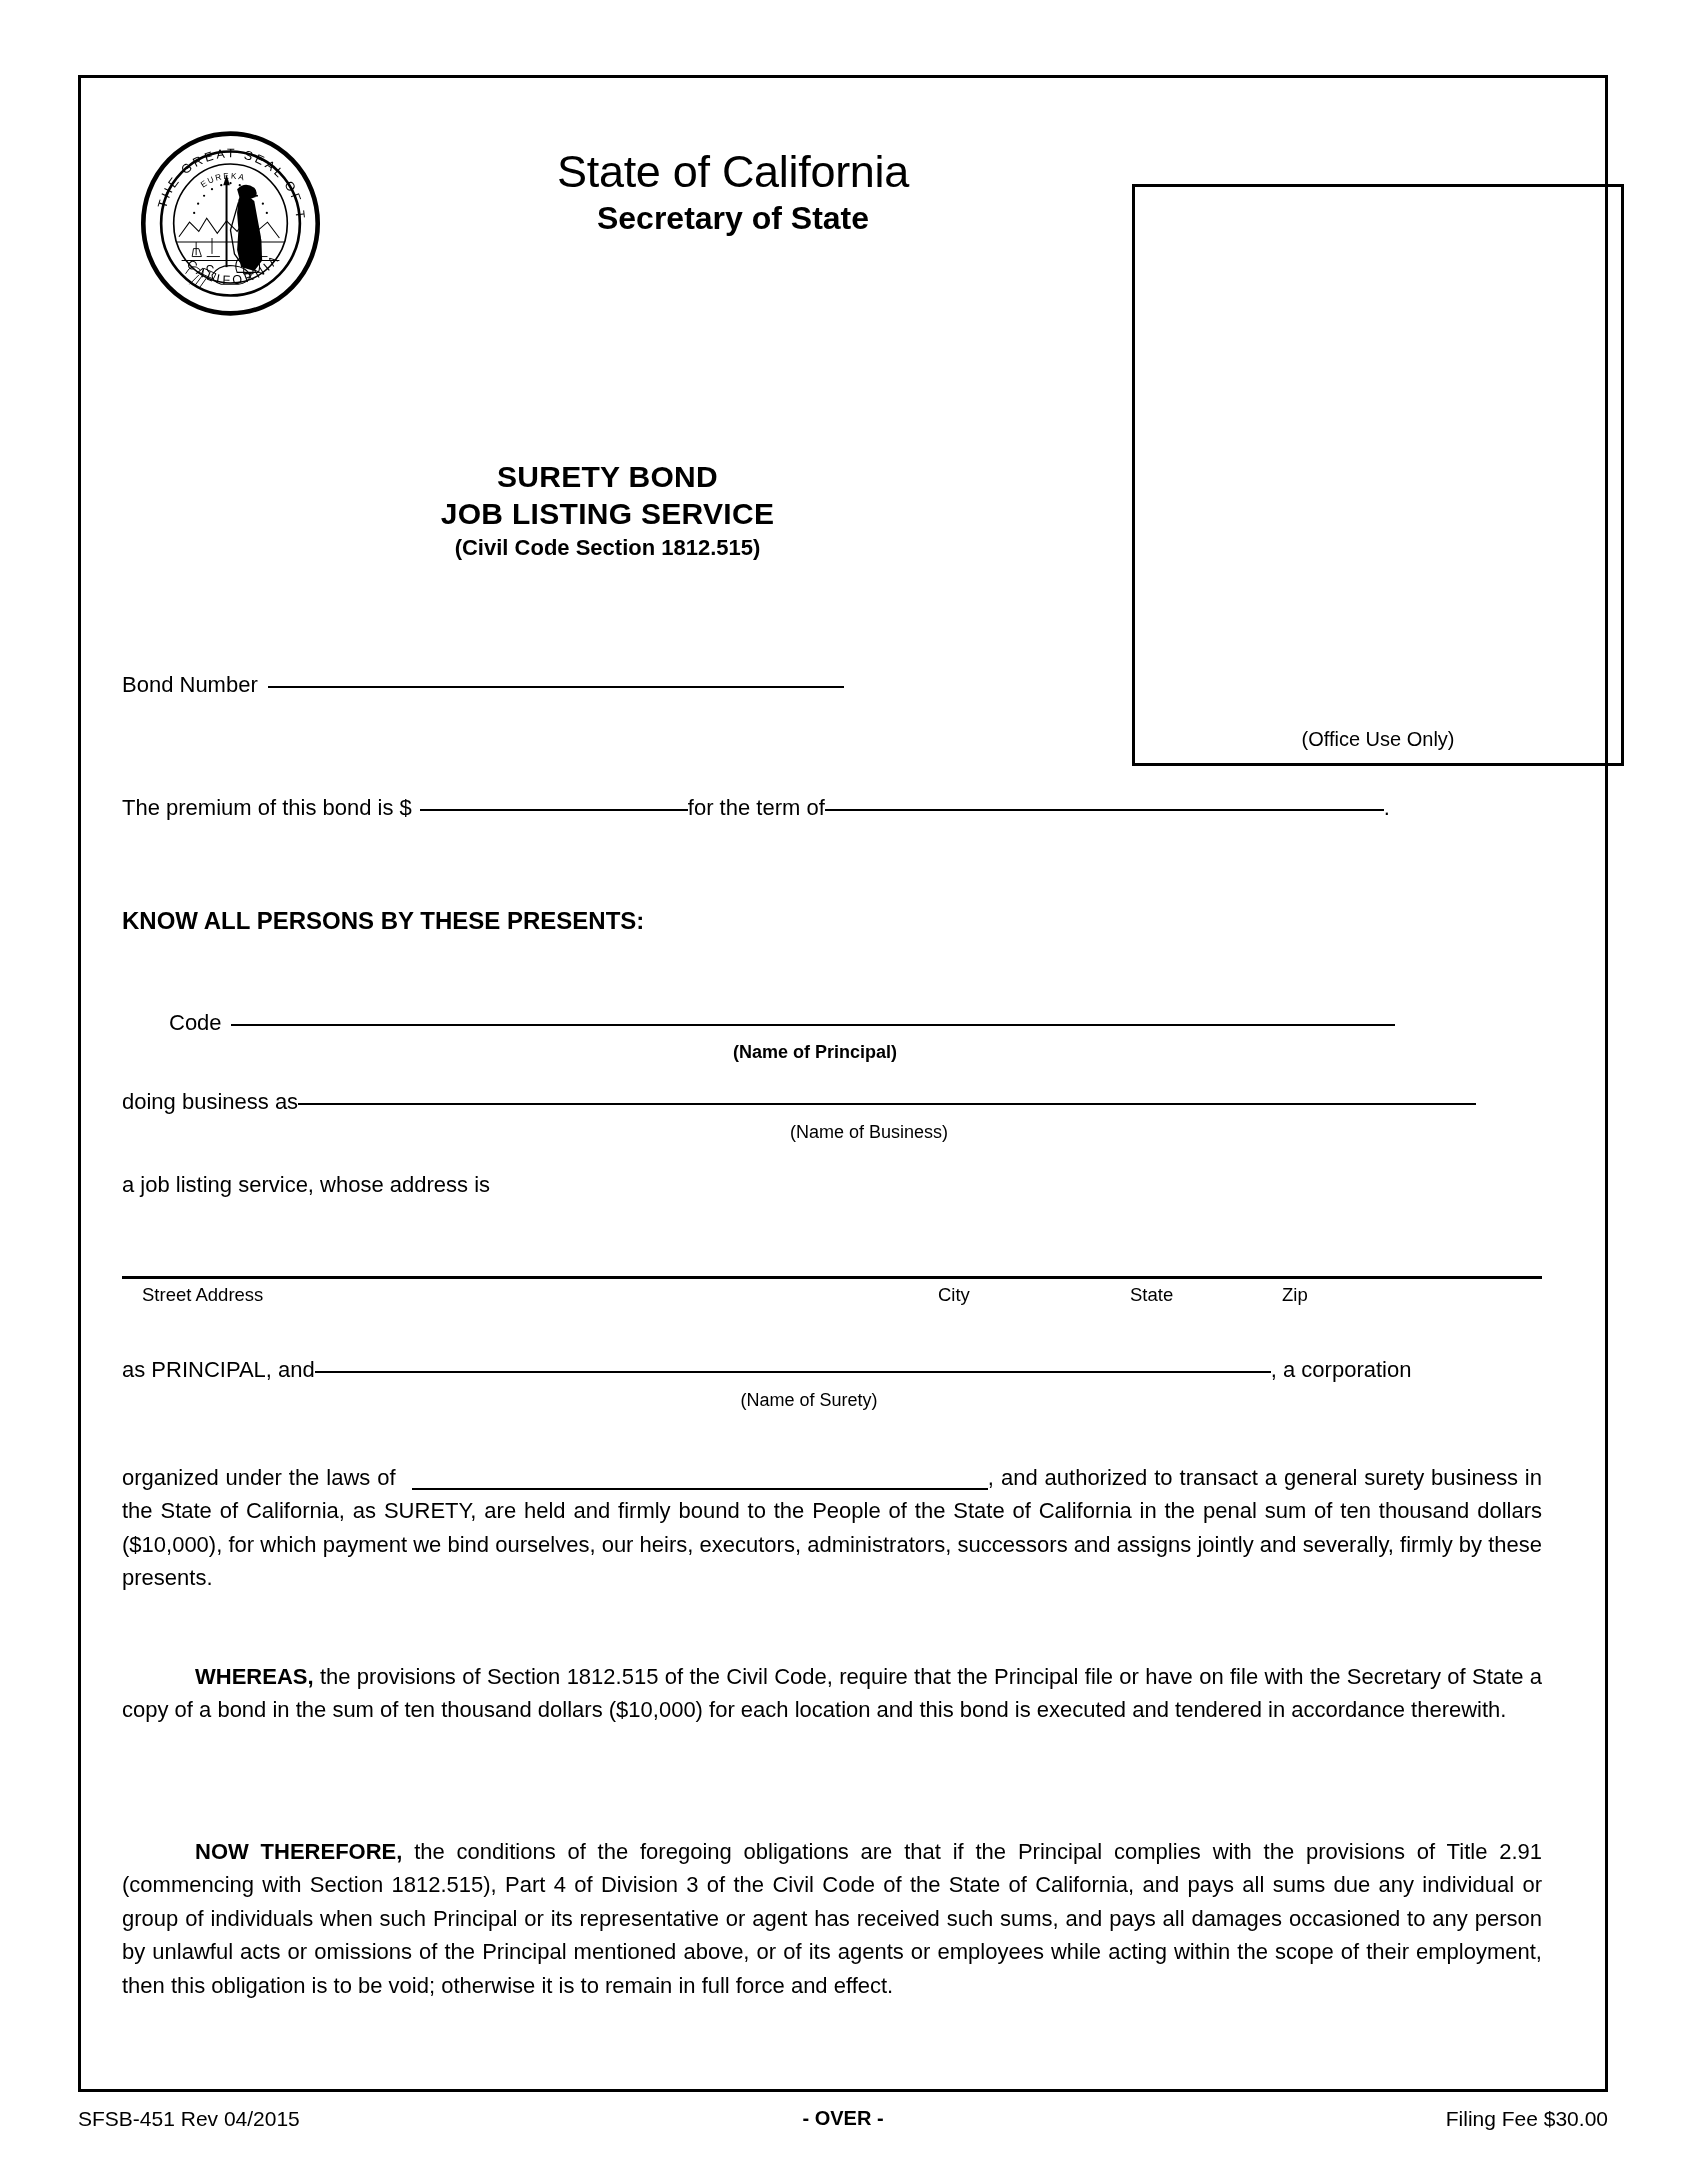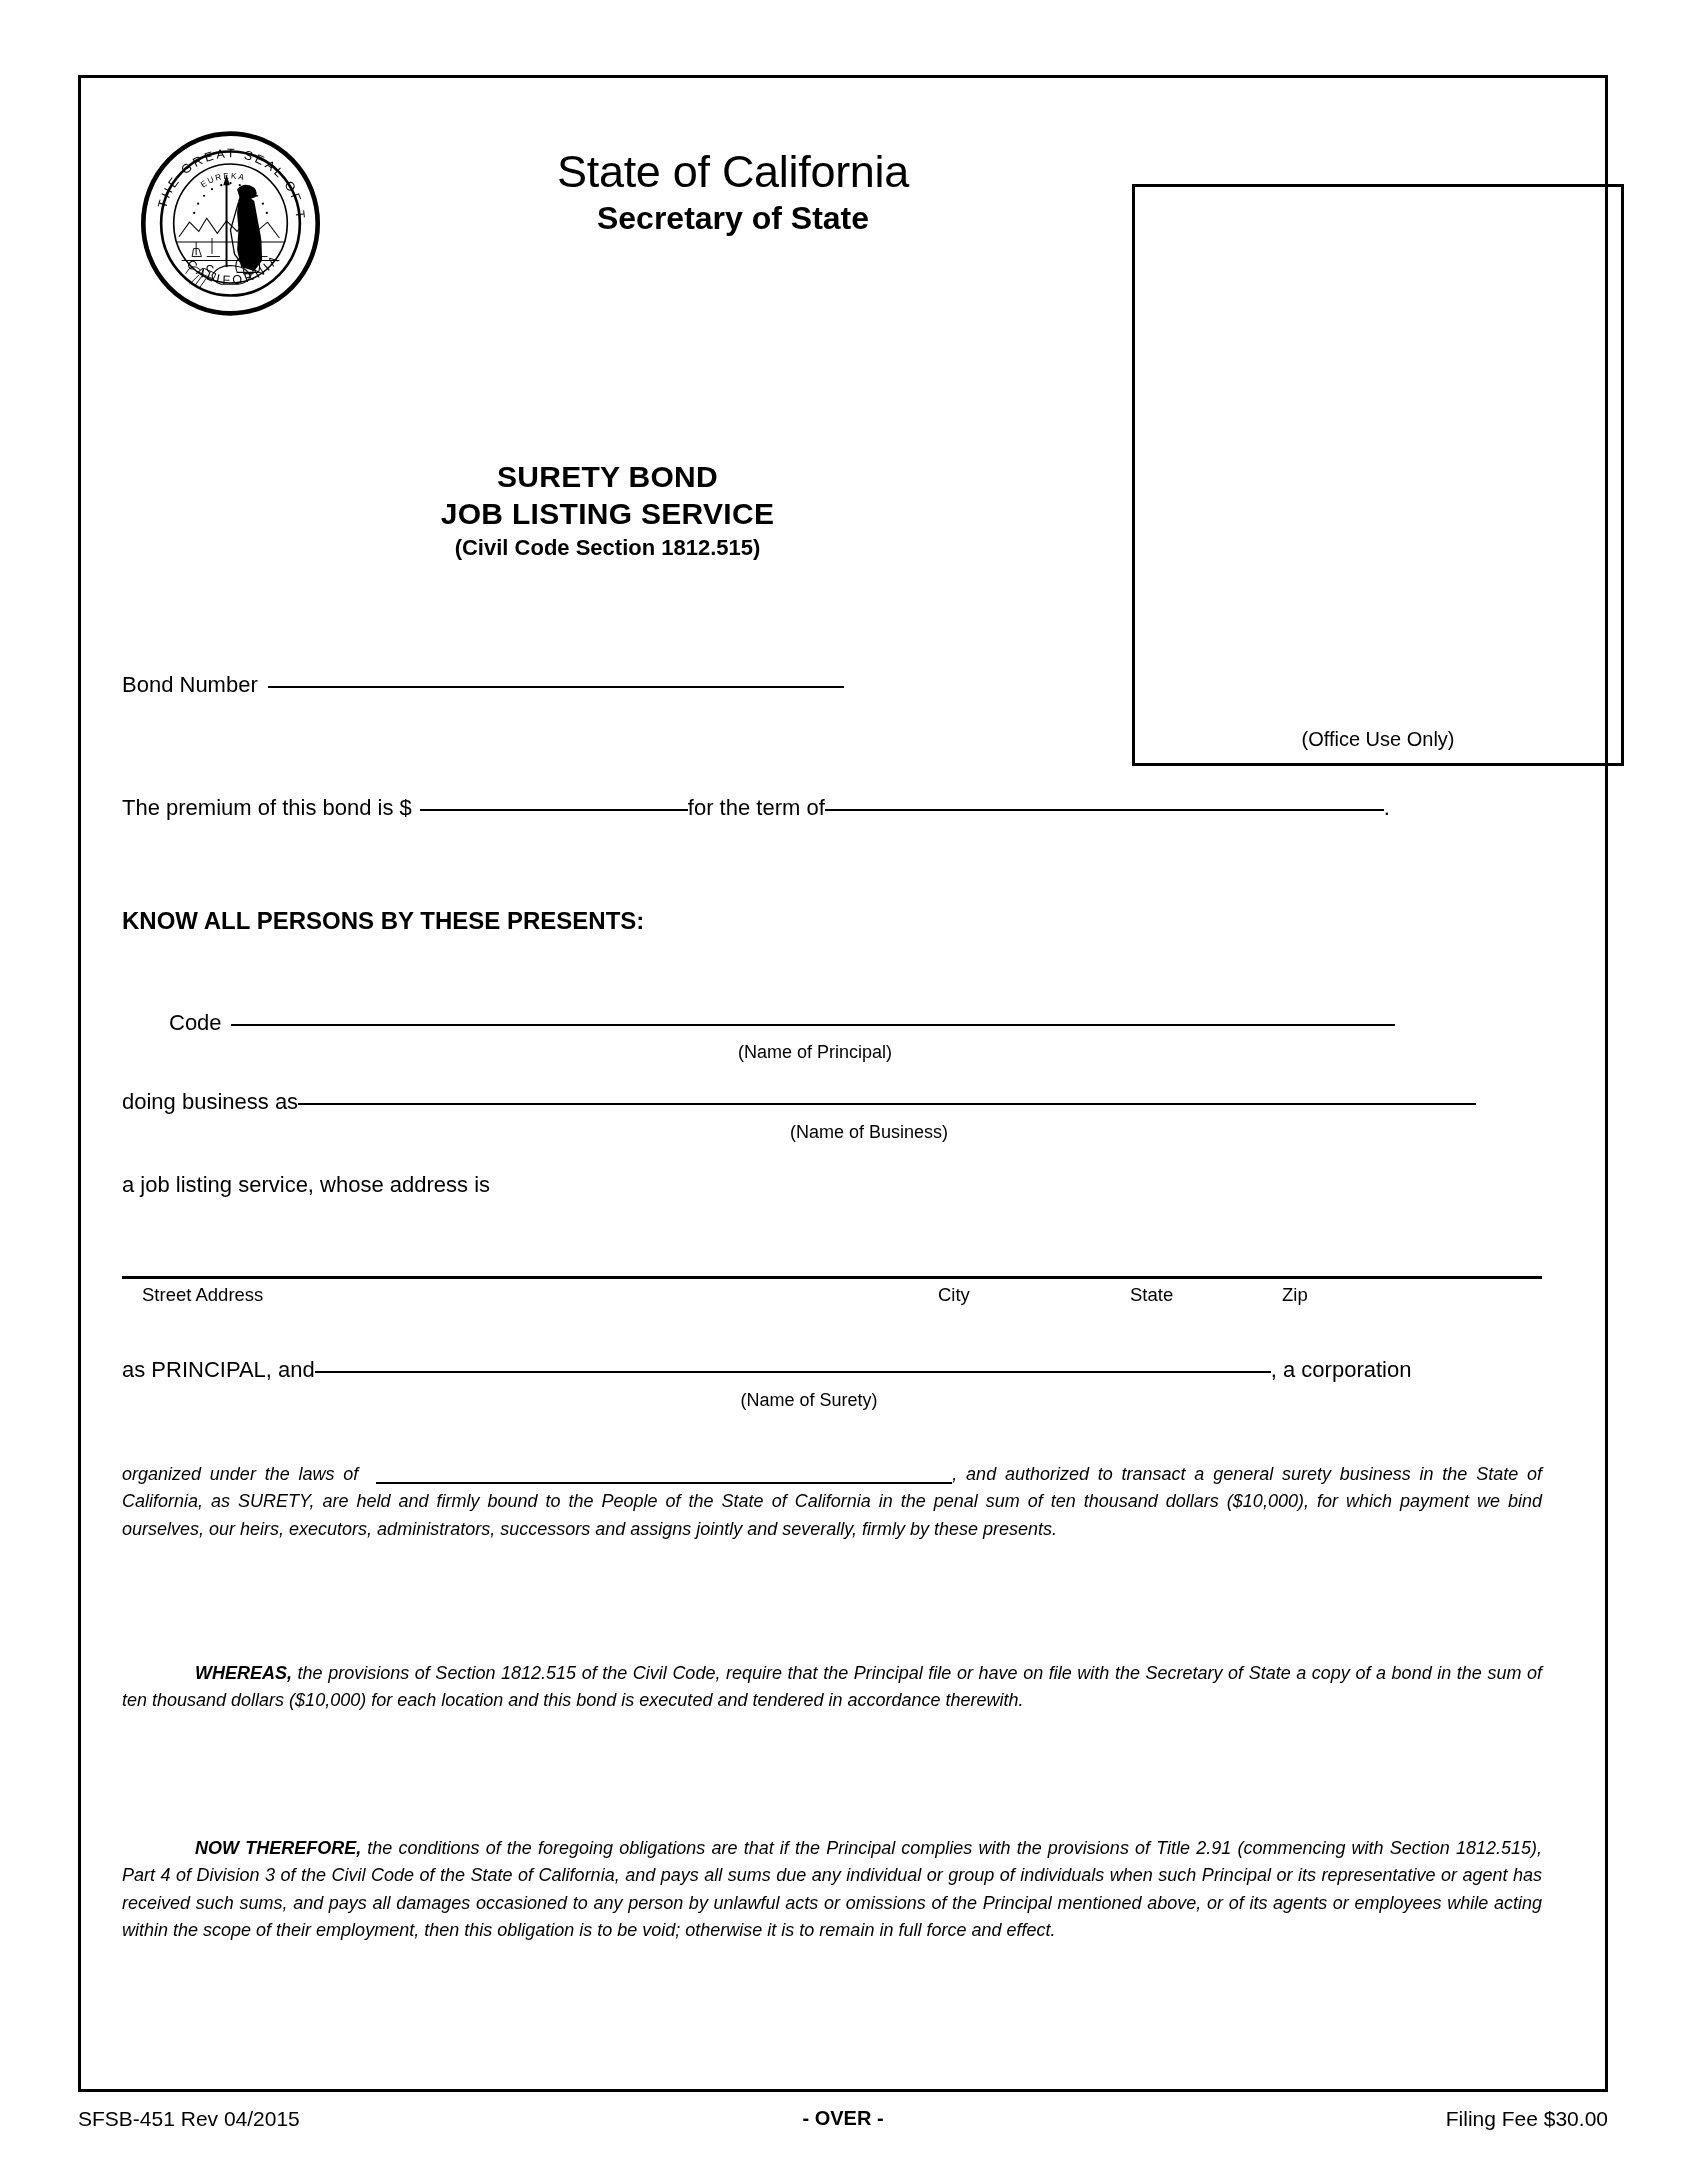--- a/index.html
+++ b/index.html
@@ -127,25 +127,24 @@
   .sublabel {
     position: absolute;
     font-size: 18px;
     text-align: center;
     white-space: nowrap;
   }
 
   
   .para {
     position: absolute;
-    font-size: 18px;
+    font-size: 22px;
     line-height: 1.52;
     text-align: justify;
     text-justify: inter-word;
-    font-style: italic;
   }
   .para b { font-weight: bold; }
   .inline-blank {
     display: inline-block;
     border-bottom: 2.6px solid #000;
     height: 0.7px;
     vertical-align: bottom;
     position: relative;
     top: -4.6px;
   }
@@ -285,21 +284,21 @@
     <span class="blank" style="width:559px;"></span>
     <span>.</span>
   </div>
 
   <div class="row" style="left:44px; top:830px; font-weight:bold; font-size:24px;">KNOW ALL PERSONS BY THESE PRESENTS:</div>
 
   <div class="row" style="left:91px; top:933px;">
     <span>Code</span>
     <span class="blank" style="width:1164px; margin-left:9.3px;"></span>
   </div>
-  <div class="sublabel" style="left:621px; top:967px; width:232px;">(Name of Principal)</div>
+  <div class="sublabel" style="left:621px; top:967px; width:232px;font-weight:bold;">(Name of Principal)</div>
 
   <div class="row" style="left:44px; top:1012px;">
     <span>doing business as</span>
     <span class="blank" style="width:1178px;"></span>
   </div>
   <div class="sublabel" style="left:675px; top:1047px; width:232px;">(Name of Business)</div>
 
   <div class="row" style="left:44px; top:1095px;">a job listing service, whose address is</div>
 
   <div class="addr-rule" style="left:44px; top:1201px; width:1420px;"></div>

